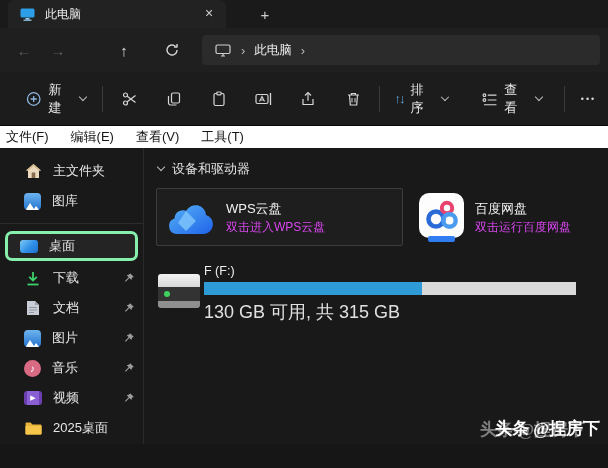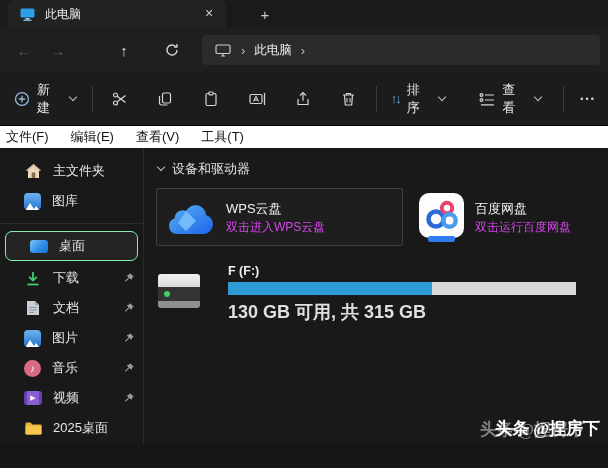--- a/index.html
+++ b/index.html
@@ -26,21 +26,21 @@
   .nav-btn.b-fwd  { margin-left:6px; }
   .nav-btn.b-up   { margin-left:38px; }
   .nav-btn.b-ref  { margin-left:20px; }
   .addressbar { flex:1; height:30px; margin-left:16px; background:#2b2b2b; border-radius:4px;
                 display:flex; align-items:center; gap:9px; padding:0 12px; }
   .crumb-sep { color:#b9b9b9; font-size:13px; }
   .crumb { font-size:12.5px; color:#efefef; }
   
   .toolbar { height:54px; background:#1c1c1c; display:flex; align-items:center;
              border-bottom:1px solid #060606; }
-  .tb-new { display:flex; align-items:center; gap:7px; padding:0 12px 0 14px; height:36px; border-radius:4px; }
+  .tb-new { display:flex; align-items:center; gap:7px; padding:0 12px 0 26px; height:36px; border-radius:4px; }
   .tb-new .label { font-size:13px; color:#e8e8e8; }
   .tb-divider { width:1px; height:26px; background:#3a3a3a; margin:0 4px; }
   .tb-icon { width:46px; height:36px; display:flex; align-items:center; justify-content:center;
              border-radius:4px; color:#d6d6d6; }
   .tb-labelled { display:flex; align-items:center; gap:7px; padding:0 10px; height:36px;
                  font-size:13px; color:#e6e6e6; border-radius:4px; }
   .sort-glyphs { color:#64a8dc; font-size:13px; letter-spacing:-2px; }
   .chev { width:6px; height:6px; border-right:1.4px solid #bdbdbd; border-bottom:1.4px solid #bdbdbd;
           transform:rotate(45deg); display:inline-block; margin-top:-4px; }
   .more-dots { font-size:9px; letter-spacing:2px; color:#d6d6d6; }
@@ -48,22 +48,22 @@
   .menubar { height:22px; background:#ffffff; color:#151515; display:flex; align-items:center;
              gap:22px; padding:0 6px; font-size:13px; }
   .menubar span { white-space:nowrap; }
   
   .bodyrow { display:flex; height:296px; background:#191919; }
   .sidebar { width:144px; border-right:1px solid #2a2a2a; padding-top:8px; }
   .side-item { height:30px; display:flex; align-items:center; gap:11px; padding:0 8px 0 24px;
                font-size:13px; color:#e6e6e6; }
   .side-item .lbl { white-space:nowrap; flex:1; }
   .side-sep { height:1px; background:#2c2c2c; margin:7px 0; }
-  .side-selected { border:1px solid #86efac; border-radius:7px; margin:2px 5px;
-                   padding-left:24px; background:rgba(255,255,255,0.05); }
+  .side-selected { border:3px solid #86efac; border-radius:7px; margin:2px 5px;
+                   padding-left:12px; background:rgba(255,255,255,0.05); }
   .pin { margin-left:auto; display:flex; }
   .icon16 { width:18px; height:18px; display:flex; align-items:center; justify-content:center; flex:0 0 auto; }
   .music-circle { width:17px; height:17px; border-radius:50%; background:#d96a84; color:#fff;
                   font-size:10px; display:flex; align-items:center; justify-content:center; }
   .video-tile { width:18px; height:14px; border-radius:3px; color:#fff; font-size:7px;
                 background:linear-gradient(90deg,#6b3fb0 0 3px,#8a5fd3 3px calc(100% - 3px),#6b3fb0 calc(100% - 3px));
                 display:flex; align-items:center; justify-content:center; }
   .desk-tile { width:18px; height:13px; border-radius:3px;
                background:linear-gradient(135deg,#7ec9f4 0%,#2f8fe8 55%,#1e6fd0 100%); }
   .gal-tile { width:17px; height:17px; border-radius:4px; overflow:hidden;
@@ -75,21 +75,21 @@
   .devices { display:flex; }
   .card { display:flex; align-items:center; gap:11px; padding:6px 8px; height:58px; border-radius:2px; }
   .card.wps { width:247px; border:1px solid #3d3d3d; background:#1e1e1e; }
   .card.baidu { margin-left:8px; }
   .card-title { font-size:13px; color:#f2f2f2; line-height:1.55; }
   .card-sub { font-size:12px; color:#d946ef; line-height:1.4; }
   .baidu-icon-wrap { position:relative; width:45px; height:49px; }
   .baidu-sq { width:45px; height:45px; border-radius:10px; background:#fdfdfd; display:flex;
               align-items:center; justify-content:center; }
   .baidu-base { position:absolute; left:9px; bottom:0; width:27px; height:6px; background:#2f7df0; border-radius:2px; }
-  .drive-row { display:flex; gap:28px; margin:18px 0 0 2px;font-weight:bold; }
+  .drive-row { display:flex; gap:4px; margin:18px 0 0 2px; }
   .hdd { width:42px; height:34px; margin-top:10px; border-radius:3px; overflow:hidden; flex:0 0 auto; }
   .hdd .top { height:13px; background:linear-gradient(180deg,#f2f2f2,#d8d8d8); }
   .hdd .mid { height:14px; background:#333; position:relative; }
   .hdd .mid .led { position:absolute; left:6px; top:4px; width:6px; height:6px; border-radius:50%; background:#3ed25e; }
   .hdd .bot { height:7px; background:#8f8f8f; }
   .drive-info { flex:1; padding-right:24px; }
   .drive-name { font-size:12.5px; color:#efefef; }
   .drive-bar { height:13px; background:#d9d9d9; margin:4px 0 5px; }
   .drive-fill { height:100%; background:#2e9bd6; }
   .drive-usage { font-size:18px; color:#e0e0e0; }

